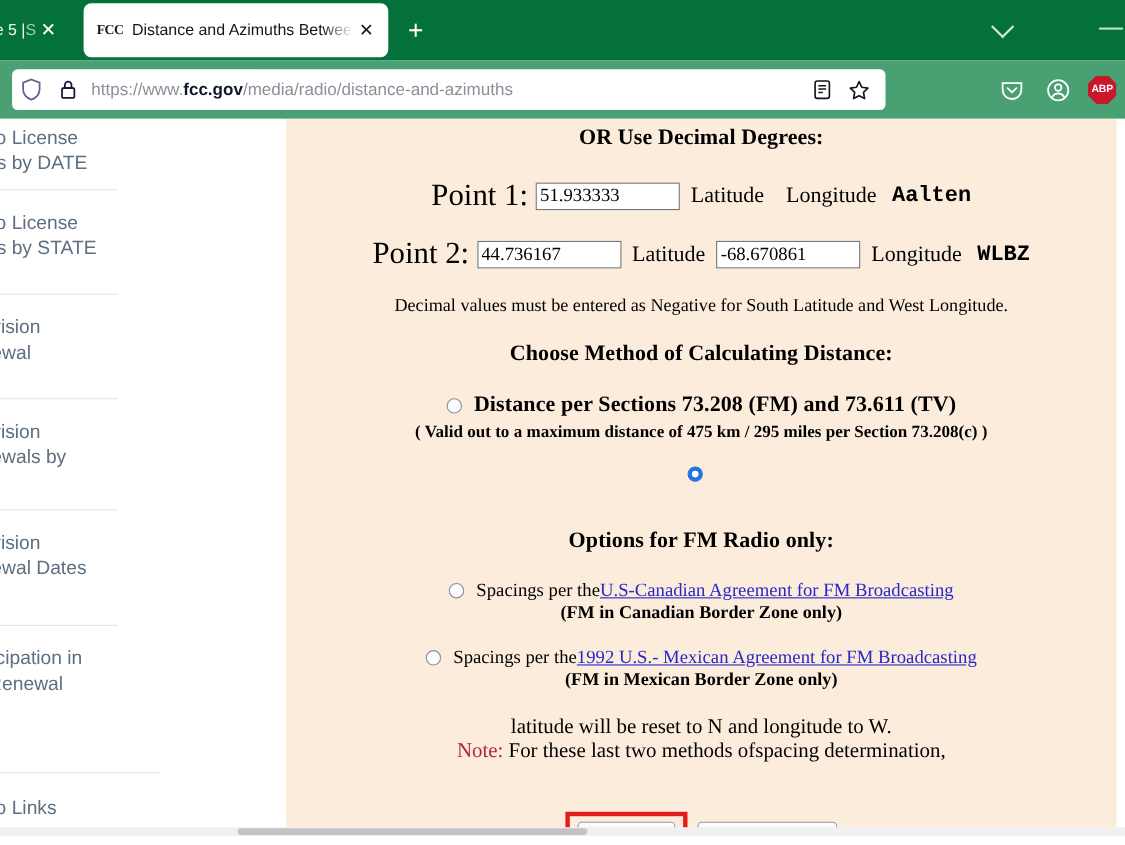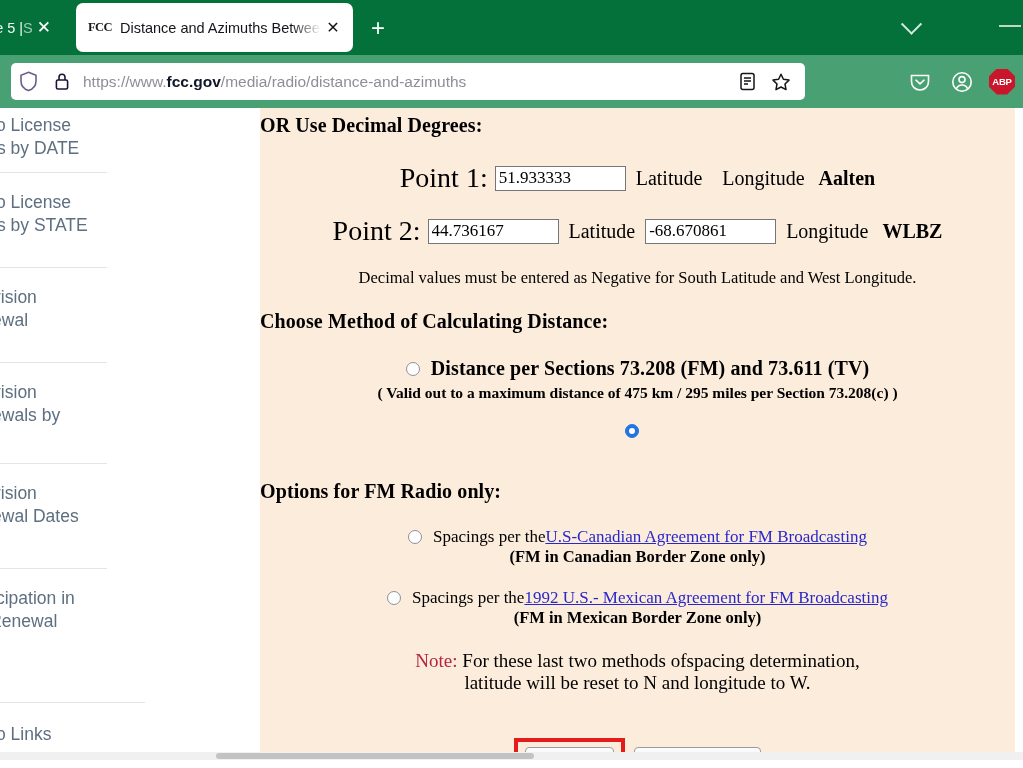--- a/index.html
+++ b/index.html
@@ -244,21 +244,21 @@
     left: 260px;
     width: 755px;
     height: 652px;
     background: #fcecdc;
     font-family: "Liberation Serif", serif;
     color: #000000;
     overflow: hidden;
   }
 
   .c-h2 {
-    text-align: left;
+    text-align: center;
     font-size: 20px;
     font-weight: 700;
     letter-spacing: .1px;
   }
 
   .pt-row {
     display: flex;
     align-items: center;
     justify-content: center;
     gap: 0;
@@ -280,21 +280,21 @@
     border-radius: 0;
     outline: none;
   }
   .pt-unit {
     font-size: 20px;
     margin: 0 10px;
   }
   .pt-name {
     font-size: 20px;
     font-weight: 700;
-    font-family: Liberation Serif, serif;
+    font-family: Liberation Mono, monospace;
     margin-left: 4px;
     white-space: nowrap;
   }
 
   .c-note-line {
     text-align: center;
     font-size: 16.5px;
   }
 
   .radio-row {
@@ -560,22 +560,22 @@
 
       <div style="height:21px"></div>
       <div class="radio-row">
         <span class="radio"></span>
         <span class="radio-plain">Spacings per the </span>
         <span class="radio-plain lnk">1992 U.S.- Mexican Agreement for FM Broadcasting</span>
       </div>
       <div class="sub-line sub-line2">(FM in Mexican Border Zone only)</div>
 
       <div style="height:22px"></div>
+      <div class="c-note-line" style="font-size:19px">latitude will be reset to N and longitude to W.</div>
       <div class="c-note-line" style="font-size:19px"><span class="note-red">Note:</span><span> For these last two methods ofspacing determination,</span></div>
-      <div class="c-note-line" style="font-size:19px">latitude will be reset to N and longitude to W.</div>
 
       <div style="height:44px"></div>
       <div class="btn-row">
         <span class="hl-box">
           <button class="btn">Calculate</button>
         </span>
         <button class="btn" style="margin-left:9px">Clear the Form</button>
       </div>
     </div>
 

